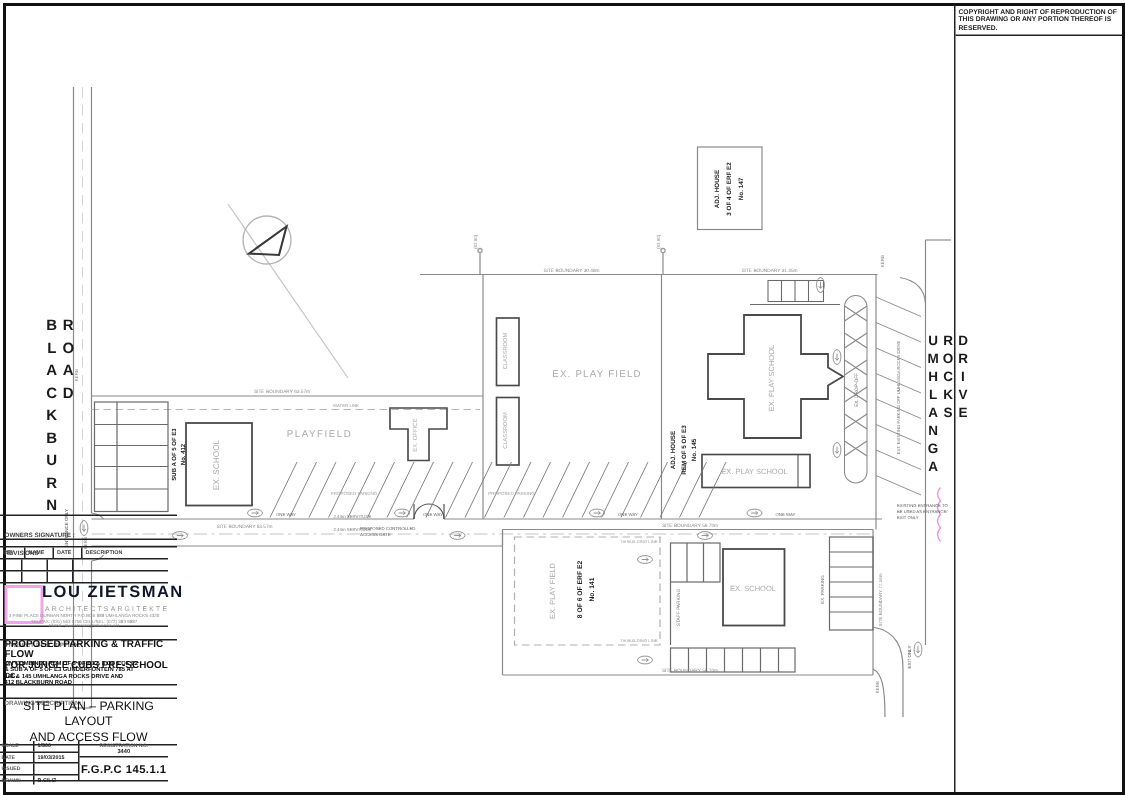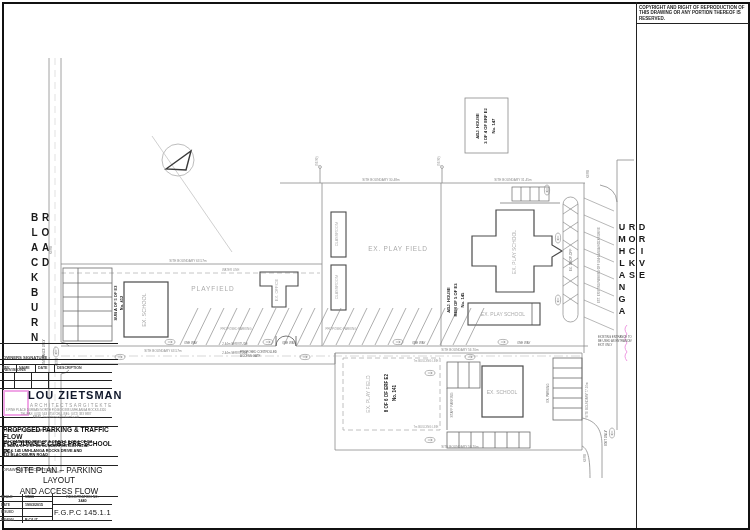--- a/index.html
+++ b/index.html
@@ -40,21 +40,21 @@
            font-size:8.2px;line-height:1.25;color:#111;text-align:center;}
   .info{top:494px;height:26px;border-bottom:1px solid #222;display:flex;}
   .info .l{width:52px;border-right:1px solid #222;}
   .irow{height:6.5px;border-bottom:1px solid #222;display:flex;}
   .irow:last-child{border-bottom:none;}
   .irow .k{width:20px;border-right:1px solid #222;font-size:3.4px;font-weight:bold;color:#555;padding:1px 1px 0;}
   .irow .v{flex:1;font-size:3.6px;font-weight:bold;color:#222;padding:1px 2px 0;}
   .info .r{flex:1;text-align:center;}
   .reglab{font-size:3.4px;font-weight:bold;color:#555;padding-top:1px;}
   .regno{font-size:3.8px;font-weight:bold;border-bottom:1px solid #222;padding-bottom:1px;}
-  .dwgno{font-size:7.5px;font-weight:normal;color:#111;padding-top:3px;letter-spacing:.3px;}
+  .dwgno{font-size:7.5px;font-weight:bold;color:#111;padding-top:3px;letter-spacing:.3px;}
   .archsig{top:521px;height:8px;padding:1px 3px;}
   svg text{font-family:"Liberation Sans",sans-serif;}
 </style>
 </head>
 <body>
 
 <div class="sheet">
   <div class="frame abs"></div>
   <div class="abs colline"></div>
 

